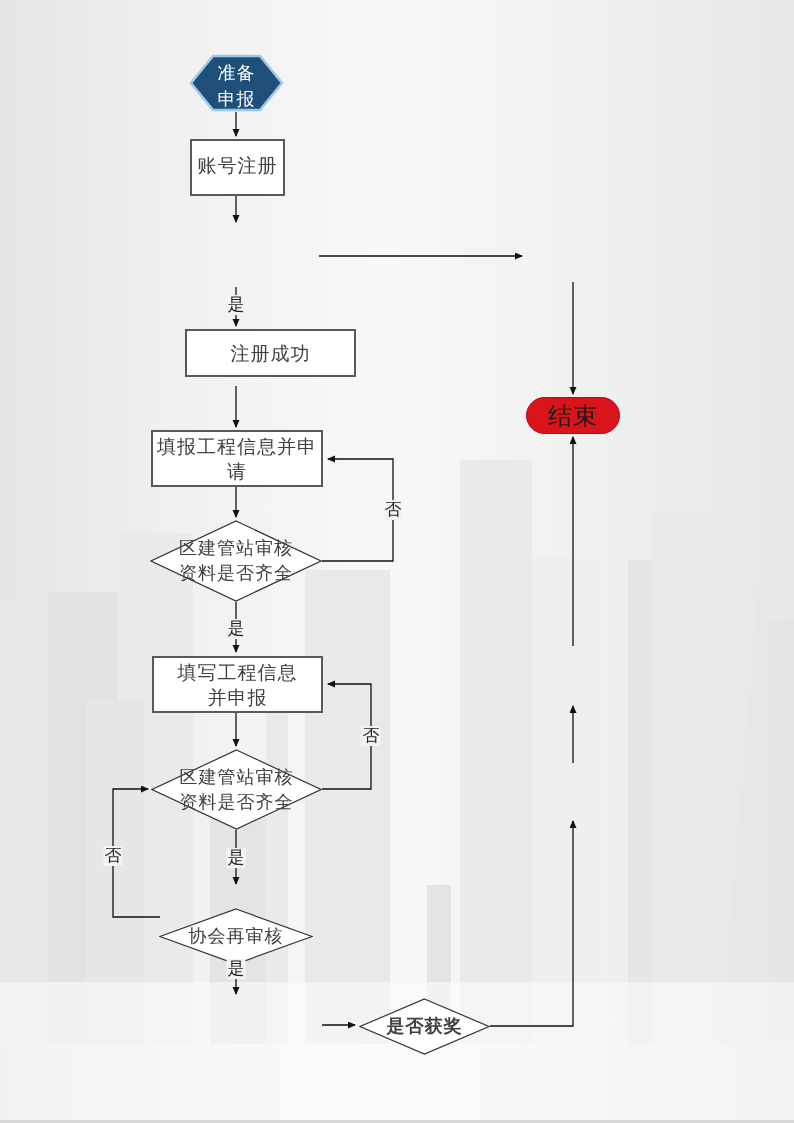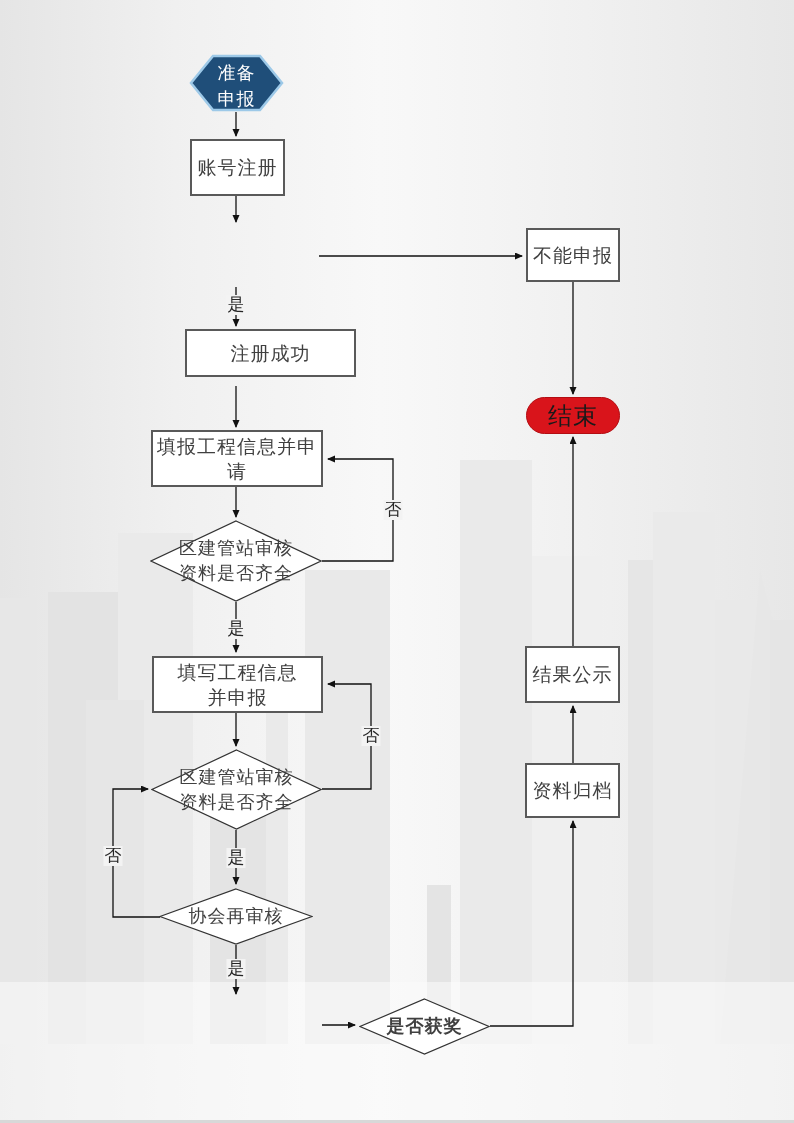--- a/index.html
+++ b/index.html
@@ -97,69 +97,60 @@
   </svg>
 
   <div class="shape-node hexagon" style="left:189px;top:54px;width:95px;height:64px;">
     <svg width="95" height="58">
       <polygon points="24,2 71,2 93,29 71,56 24,56 2,29" style="fill:var(--start-fill,#1f4e79);stroke:var(--start-border,#9dc9e8);stroke-width:2.5;"></polygon>
     </svg>
     <span class="node-label" style="font-size:18px;">准备
 申报</span>
   </div>
 
-  <div class="node" style="left:190px;top:139px;width:95px;height:57px;">
+  <div class="node" style="left:190px;top:139px;width:95px;height:57px;font-family:Liberation Mono, monospace;">
     <span class="node-label">账号注册</span>
   </div>
 
-  <div class="node" style="left:526px;top:228px;width:94px;height:54px;">
-    <span class="node-label">不能申报</span>
-  </div>
 
   <div class="node" style="left:144px;top:329px;width:171px;height:48px;margin-left:41px;">
     <span class="node-label">注册成功</span>
   </div>
 
   <div class="node" style="left:151px;top:430px;width:172px;height:57px;">
     <span class="node-label">填报工程信息并申
 请</span>
   </div>
 
   <div class="node" style="left:152px;top:656px;width:171px;height:57px;">
     <span class="node-label">填写工程信息
 并申报</span>
   </div>
 
 
-  <div class="node" style="left:525px;top:763px;width:95px;height:55px;">
-    <span class="node-label">资料归档</span>
-  </div>
 
-  <div class="node" style="left:525px;top:646px;width:95px;height:57px;">
-    <span class="node-label">结果公示</span>
-  </div>
 
 
   <div class="shape-node diamond" style="left:150px;top:520px;width:172px;height:82px;">
     <svg width="172" height="82">
       <polygon points="86,1 171,41 86,81 1,41" style="fill:#ffffff;stroke:var(--diamond-border,#333);stroke-width:1.2;"></polygon>
     </svg>
     <span class="node-label">区建管站审核
 资料是否齐全</span>
   </div>
 
   <div class="shape-node diamond" style="left:151px;top:749px;width:171px;height:81px;">
     <svg width="171" height="81">
       <polygon points="85.5,1 170,40.5 85.5,80 1,40.5" style="fill:#ffffff;stroke:var(--diamond-border,#333);stroke-width:1.2;"></polygon>
     </svg>
     <span class="node-label">区建管站审核
 资料是否齐全</span>
   </div>
 
-  <div class="shape-node diamond" style="left:159px;top:888px;width:154px;height:57px;">
+  <div class="shape-node diamond" style="left:159px;top:908px;width:154px;height:57px;">
     <svg width="154" height="57">
       <polygon points="77,1 153,28.5 77,56 1,28.5" style="fill:#ffffff;stroke:var(--diamond-border,#333);stroke-width:1.2;"></polygon>
     </svg>
     <span class="node-label">协会再审核</span>
   </div>
 
   <div class="shape-node diamond" style="left:359px;top:998px;width:131px;height:57px;font-weight:bold;">
     <svg width="131" height="57">
       <polygon points="65.5,1 130,28.5 65.5,56 1,28.5" style="fill:#ffffff;stroke:var(--diamond-border,#333);stroke-width:1.2;"></polygon>
     </svg>

